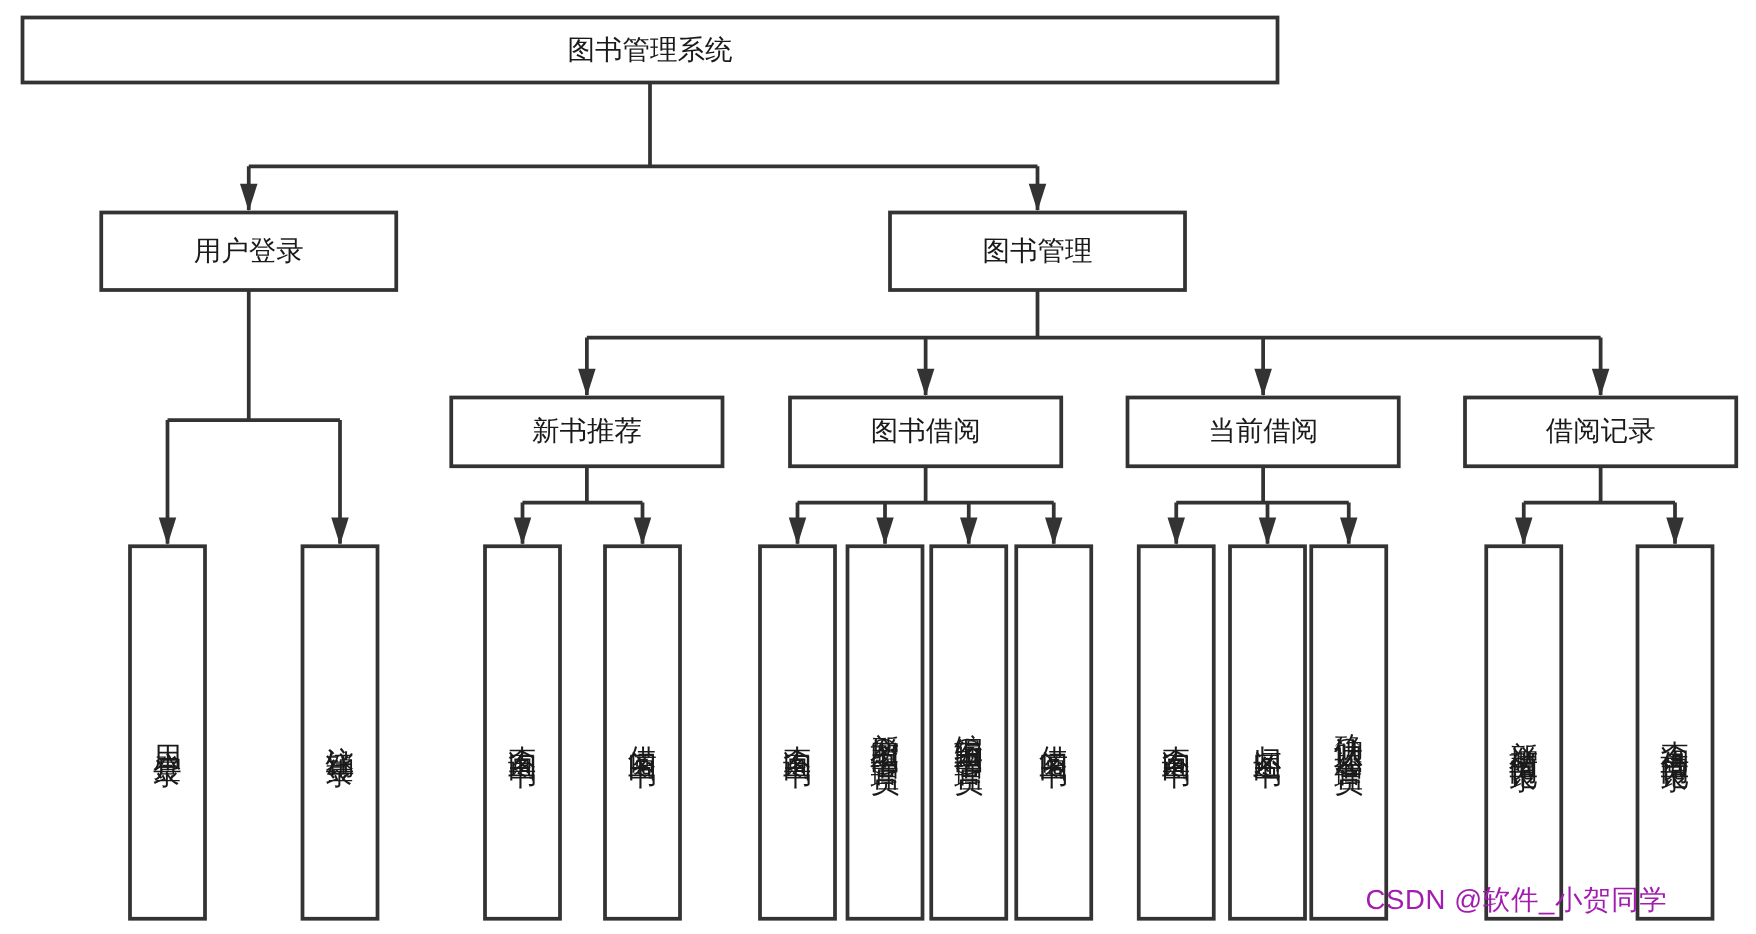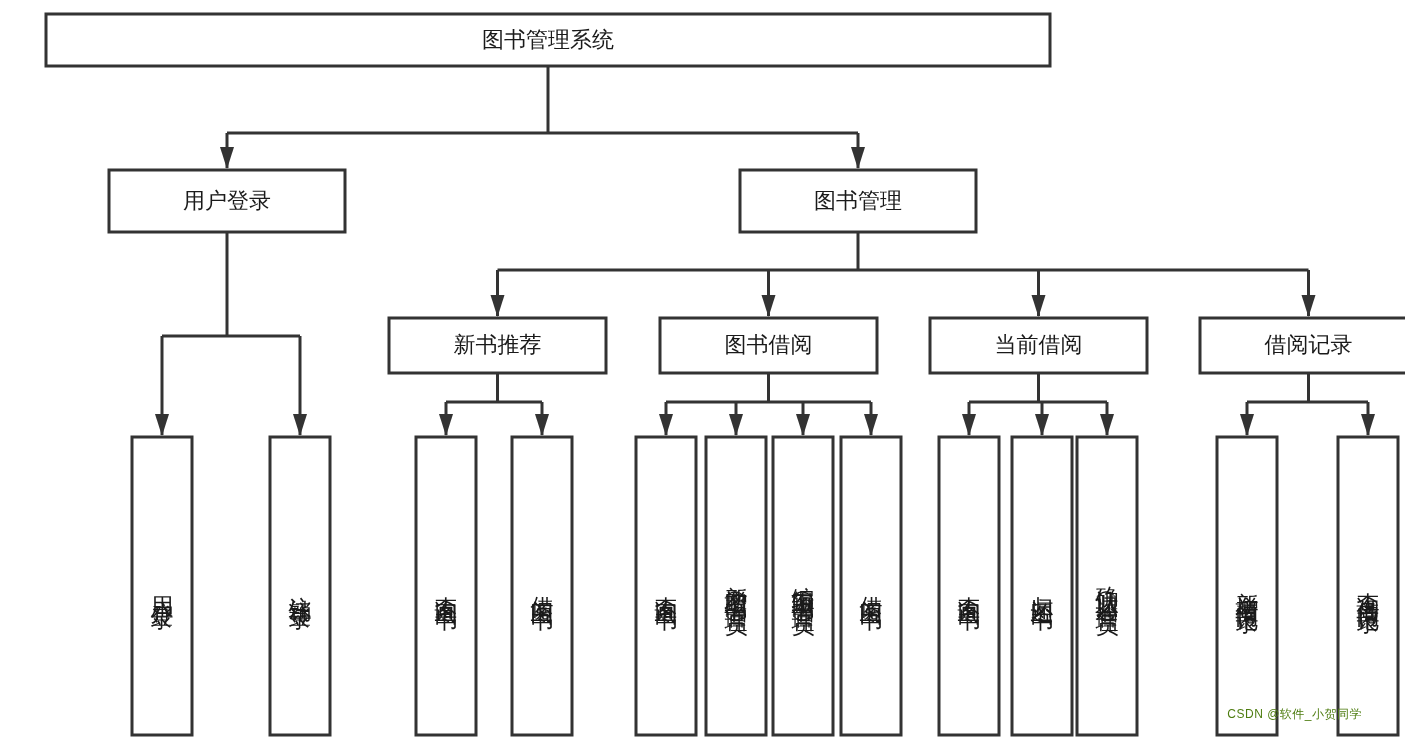--- a/index.html
+++ b/index.html
@@ -11,21 +11,20 @@
     width: 1405px;
     height: 747px;
     font-family: "Liberation Sans", "DejaVu Sans", sans-serif;
     overflow: hidden;
     position: relative;
   }
   #diagram-root {
     position: relative;
     width: 1344px;
     height: 747px;
-    margin-left: 28px;
   }
   svg#tree-svg {
     position: absolute;
     left: 0;
     top: 0;
     width: 1405px;
     height: 747px;
     display: block;
   }
   .node-box {
@@ -62,24 +61,24 @@
     text-align: center;
     display: flex;
     align-items: center;
     justify-content: center;
     white-space: nowrap;
     pointer-events: none;
   }
   .watermark {
     position: absolute;
     right: 10px;
-    bottom: 24px;
+    bottom: 12px;
     font-family: "Liberation Sans", "DejaVu Sans", sans-serif;
-    font-size: 12px;
-    color: #4d7c0f;
+    font-size: 22px;
+    color: #a21caf;
     letter-spacing: 0.5px;
     user-select: none;
   }
 </style>
 </head>
 <body>
 
 <div id="diagram-root">
 
   <svg id="tree-svg" viewBox="0 0 1405 747" xmlns="http://www.w3.org/2000/svg">

